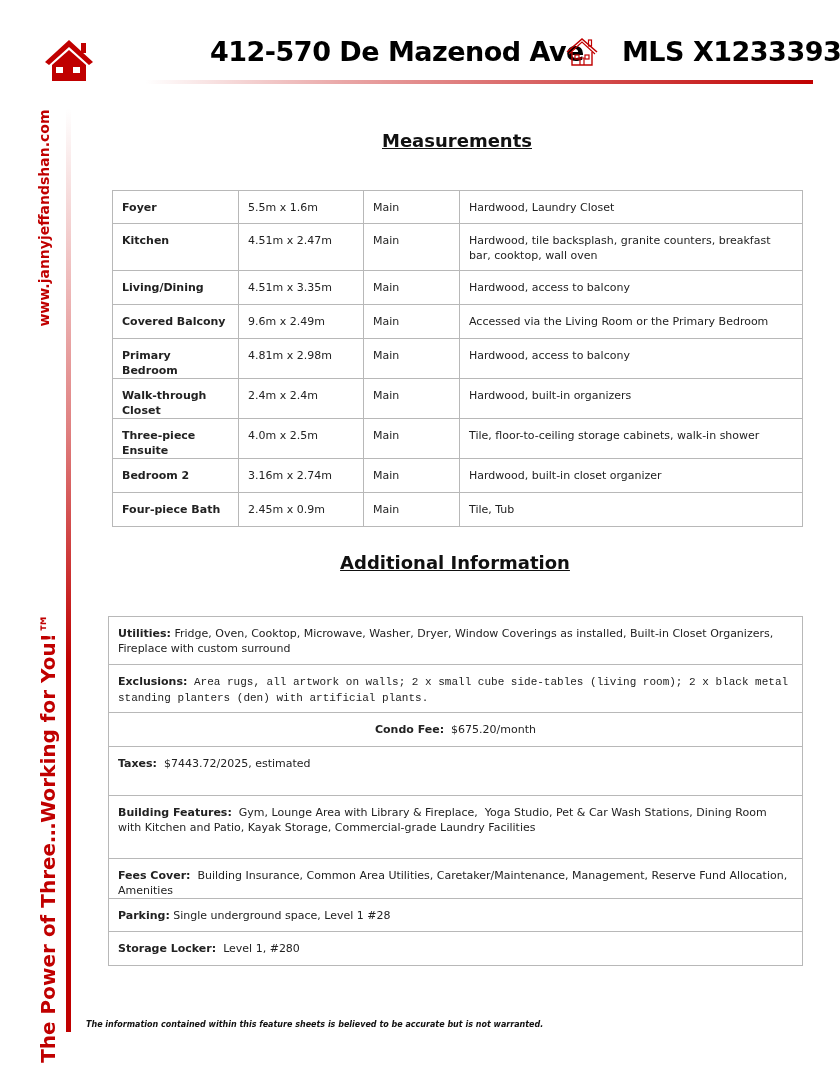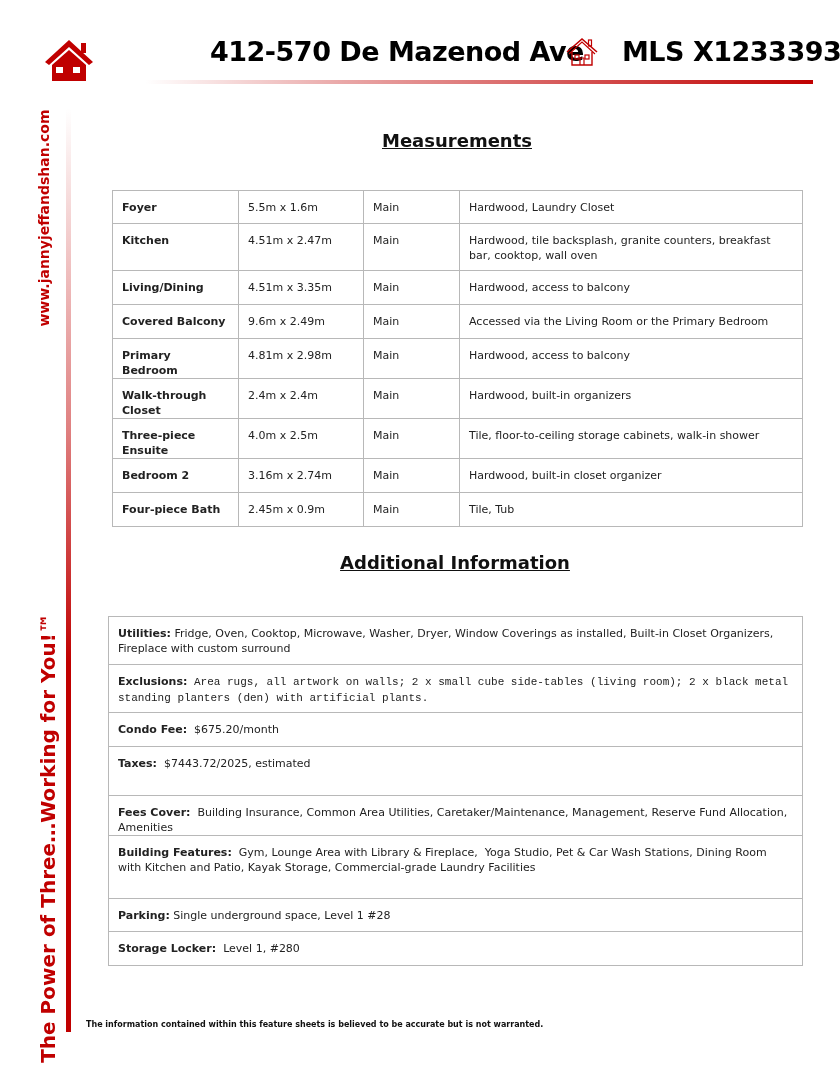--- a/index.html
+++ b/index.html
@@ -38,21 +38,21 @@
 
   .meas-table { left:112px; top:190px; width:691px; }
   .meas-table td.c1 { width:107px; font-weight:bold; }
   .meas-table td.c2 { width:106px; }
   .meas-table td.c3 { width:77px; }
 
   .add-table { left:108px; top:616px; width:695px; }
   .add-table td { padding:0 9px; }
   .add-table .lbl { font-weight:bold; }
 
-  .disclaimer { left:86px; top:1020px; font-size:8px; font-weight:bold; color:#111;
+  .disclaimer { left:86px; top:1020px; font-size:8px; font-style:italic; font-weight:bold; color:#111;
                 font-family:"DejaVu Sans", sans-serif; white-space:nowrap; }
 </style>
 </head>
 <body>
 
 <div class="abs logo-icon">
   <svg width="50" height="44" viewBox="0 0 50 44">
     <polygon points="25,2 1,24 5,27 25,9 45,27 49,24" fill="#c00000"></polygon>
     <rect x="37" y="5" width="5" height="10" fill="#c00000"></rect>
     <polygon points="25,12 8,27 8,43 42,43 42,27" fill="#c00000"></polygon>
@@ -142,31 +142,31 @@
 
 <div class="abs section-title add-title">Additional Information</div>
 <table class="abs add-table">
   <tbody id="add-body">
       <tr style="height: 48px;">
         <td style="padding-top: 9px;"><span class="lbl">Utilities:</span><span style="white-space: pre-wrap;"> Fridge, Oven, Cooktop, Microwave, Washer, Dryer, Window Coverings as installed, Built-in Closet Organizers, Fireplace with custom surround</span></td>
       </tr>
       <tr style="height: 48px;">
         <td style="padding-top: 9px;"><span class="lbl">Exclusions:</span><span style="white-space: pre-wrap; font-family: Liberation Mono, monospace;"> Area rugs, all artwork on walls; 2 x small cube side-tables (living room); 2 x black metal standing planters (den) with artificial plants.</span></td>
       </tr>
-      <tr style="height: 34px;">
+      <tr style="height: 34px; text-align: center;">
         <td style="padding-top: 9px;"><span class="lbl">Condo Fee:</span><span style="white-space: pre-wrap;">  $675.20/month</span></td>
       </tr>
       <tr style="height: 49px;">
         <td style="padding-top: 9px;"><span class="lbl">Taxes:</span><span style="white-space: pre-wrap;">  $7443.72/2025, estimated</span></td>
       </tr>
+      <tr style="height: 63px;">
+        <td style="padding-top: 9px;"><span class="lbl">Building Features:</span><span style="white-space: pre-wrap;">  Gym, Lounge Area with Library &amp; Fireplace,  Yoga Studio, Pet &amp; Car Wash Stations, Dining Room with Kitchen and Patio, Kayak Storage, Commercial-grade Laundry Facilities</span></td>
+      </tr>
       <tr style="height: 34px;">
         <td style="padding-top: 9px;"><span class="lbl">Fees Cover:</span><span style="white-space: pre-wrap;">  Building Insurance, Common Area Utilities, Caretaker/Maintenance, Management, Reserve Fund Allocation, Amenities</span></td>
-      </tr>
-      <tr style="height: 63px;">
-        <td style="padding-top: 9px;"><span class="lbl">Building Features:</span><span style="white-space: pre-wrap;">  Gym, Lounge Area with Library &amp; Fireplace,  Yoga Studio, Pet &amp; Car Wash Stations, Dining Room with Kitchen and Patio, Kayak Storage, Commercial-grade Laundry Facilities</span></td>
       </tr>
       <tr style="height: 33px;">
         <td style="padding-top: 9px;"><span class="lbl">Parking:</span><span style="white-space: pre-wrap; text-align: center;"> Single underground space, Level 1 #28</span></td>
       </tr>
       <tr style="height: 34px;">
         <td style="padding-top: 9px;"><span class="lbl">Storage Locker:</span><span style="white-space: pre-wrap;">  Level 1, #280</span></td>
       </tr>
     </tbody>
 </table>
 

